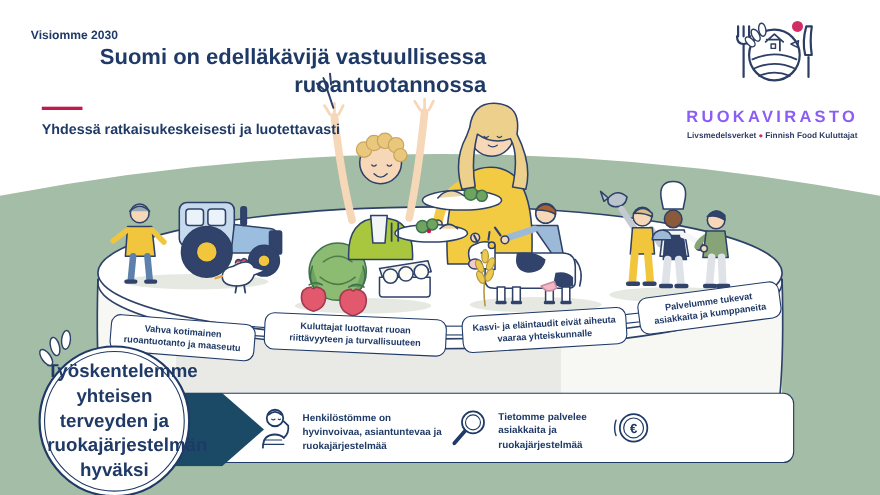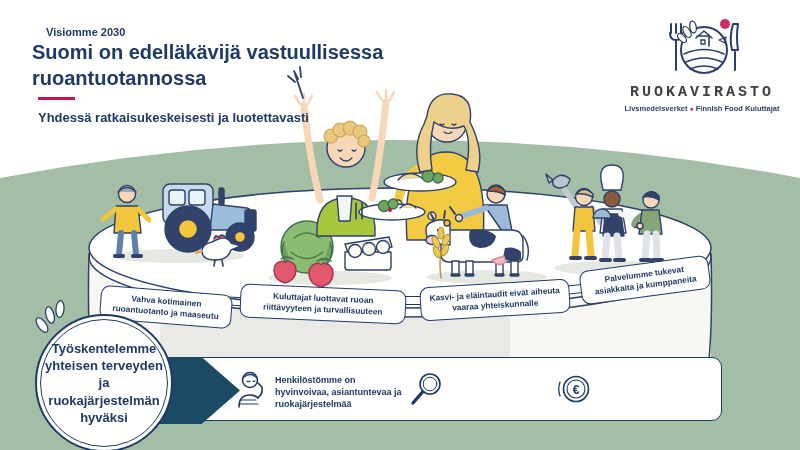--- a/index.html
+++ b/index.html
@@ -1,30 +1,30 @@
 <!DOCTYPE html>
 <html><head>
 <meta charset="utf-8">
 <style>
   html,body{margin:0;padding:0;}
   body{width:800px;height:450px;position:relative;overflow:hidden;background:#ffffff;
        font-family:"Liberation Sans", sans-serif;}
   .scene{position:absolute;left:0;top:0;width:800px;height:450px;z-index:0;}
 
   
-  .eyebrow{position:absolute;left:46px;top:26px;font-size:11px;font-weight:bold;color:#1f3a66;z-index:5;}
-  .title{position:absolute;left:32px;top:40px;width:392px;font-size:20px;line-height:1.28;
-         font-weight:bold;color:#1f3a66;z-index:5;}
+  .eyebrow{position:absolute;left:28px;top:26px;font-size:11px;font-weight:bold;color:#1f3a66;z-index:5;}
+  .title{position:absolute;left:50px;top:40px;width:392px;font-size:20px;line-height:1.28;
+         font-weight:bold;color:#1f3a66;z-index:5;text-align:right;}
   .redline{position:absolute;left:38px;top:97px;width:37px;height:3px;background:#c3194a;z-index:5;}
   .subtitle{position:absolute;left:38px;top:110px;font-size:13px;font-weight:bold;color:#1f3a66;z-index:5;}
 
   
   .logo{position:absolute;left:616px;top:12px;width:172px;text-align:center;z-index:5;}
   .logo-icon svg{display:block;margin:0 auto;}
-  .logo-name{font-size:15px;font-weight:bold;letter-spacing:3px;color:#404040;margin-top:0;font-family:Liberation Mono, monospace;}
+  .logo-name{font-size:15px;font-weight:bold;letter-spacing:3px;color:#8b5cf6;margin-top:14px;}
   .logo-tagline{font-size:7.5px;color:#2f3e66;margin-top:3px;font-weight:bold;}
   .logo-dot{color:#cf2d63;margin:0 2px;font-size:7px;}
 
   
   .pill{position:absolute;background:#fff;border:1.6px solid #1f3a66;border-radius:9px;
         padding:5px 8px;font-size:8.3px;font-weight:bold;color:#1f3a66;text-align:center;
         line-height:1.35;z-index:3;box-sizing:border-box;}
   .pill1{left:100px;top:290px;width:132px;transform:rotate(4.5deg);}
   .pill2{left:240px;top:287px;width:166px;transform:rotate(2.5deg);}
   .pill3{left:420px;top:283px;width:150px;transform:rotate(-3.5deg);}
@@ -44,21 +44,21 @@
   .bi1{left:236px;} .bi2{left:410px;} .bi3{left:556px;}
   .bar-icon{flex:0 0 auto;display:block;}
   .bar-text{font-size:9px;font-weight:bold;color:#1f3a66;line-height:1.35;}
   .bt1{width:132px;} .bt2{width:90px;} .bt3{width:122px;}
 
   
   .badge{position:absolute;left:35px;top:314px;width:138px;height:138px;background:#fff;
          border:2px solid #1f3a66;border-radius:50%;z-index:4;display:flex;align-items:center;
          justify-content:center;text-align:center;box-sizing:border-box;}
   .badge::before{content:"";position:absolute;inset:3px;border:1.3px solid #1f3a66;border-radius:50%;}
-  .badge-text{font-size:13px;font-weight:bold;color:#1f3a66;width:122px;line-height:1.32;position:relative;}
+  .badge-text{font-size:17px;font-weight:bold;color:#1f3a66;width:122px;line-height:1.32;position:relative;}
   .badge-wheat{position:absolute;left:28px;top:298px;z-index:5;}
 </style>
 </head>
 <body>
 
 <svg class="scene" viewBox="0 0 800 450" stroke-linecap="round" stroke-linejoin="round">
 
   <path d="M0,178 Q400,102 800,178 L800,450 L0,450 Z" fill="#a3bda6"></path>
 
   <g>
@@ -267,20 +267,21 @@
 </div>
 
 <div class="bar-item bi2">
   <span class="bar-icon">
     <svg width="34" height="40" viewBox="0 0 34 40" fill="none" stroke="#1f3a66" stroke-linecap="round">
       <circle cx="20" cy="15" r="10" stroke-width="1.6"></circle>
       <circle cx="20" cy="15" r="6.8" stroke-width="1"></circle>
       <path d="M12.5,23 L3,34" stroke-width="3.4"></path>
     </svg>
   </span>
+  <span class="bar-text bt2">Tietomme palvelee asiakkaita ja ruokajärjestelmää</span>
 </div>
 
 <div class="bar-item bi3">
   <span class="bar-icon">
     <svg width="34" height="40" viewBox="0 0 34 40" fill="none" stroke="#1f3a66" stroke-linecap="round">
       <path d="M4,13 q-2.5,7 0,14" stroke-width="1.3"></path>
       <circle cx="20" cy="20" r="12.5" stroke-width="1.6"></circle>
       <circle cx="20" cy="20" r="9" stroke-width="1.1"></circle>
       <text x="20" y="25" text-anchor="middle" font-size="12" font-weight="bold" fill="#1f3a66" stroke="none" font-family="'Liberation Sans', sans-serif">€</text>
     </svg>

